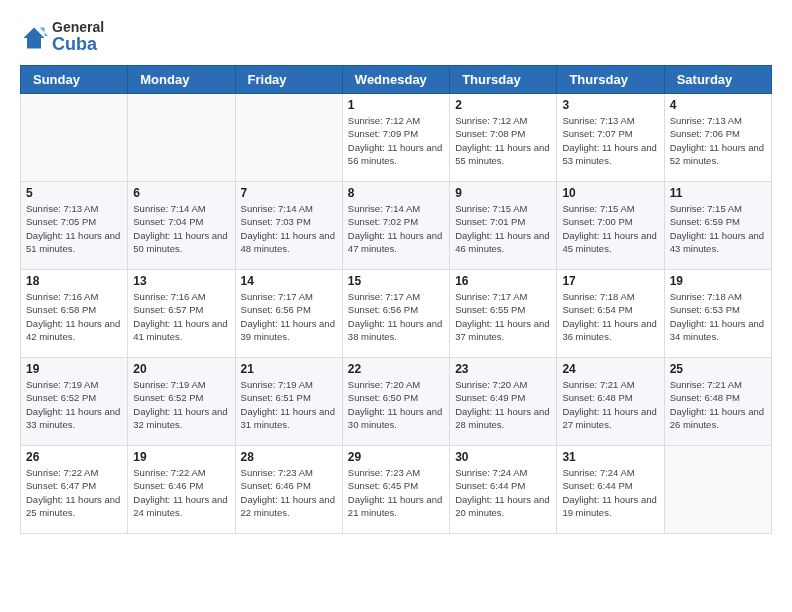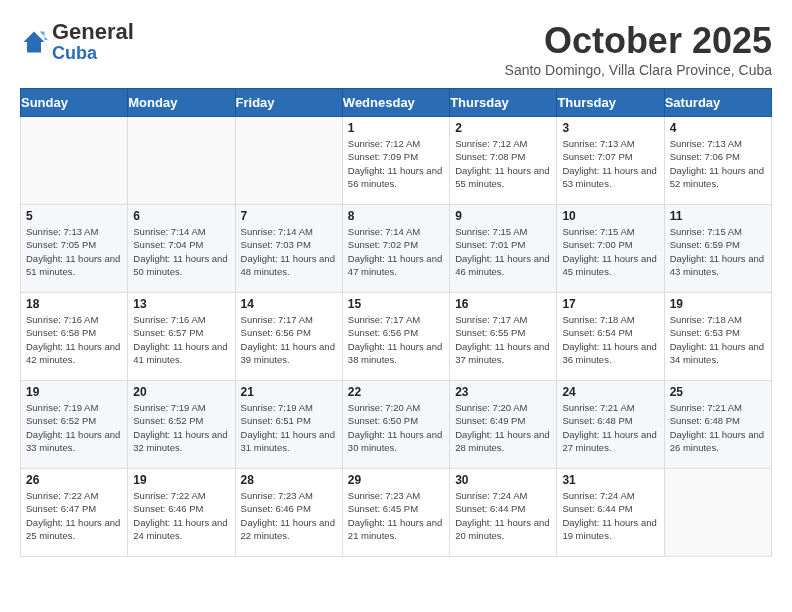--- a/index.html
+++ b/index.html
@@ -20,21 +20,21 @@
       display: flex;
       align-items: center;
       gap: 4px;
     }
     .logo-text {
       display: flex;
       flex-direction: column;
       line-height: 1.1;
     }
     .logo-general {
-      font-size: 22px;
+      font-size: 14px;
       font-weight: bold;
       color: #333;
     }
     .logo-blue {
       font-size: 18px;
       font-weight: bold;
       color: #2a6db5;
     }
     .logo-icon {
       width: 28px;
@@ -55,21 +55,21 @@
     .calendar {
       width: 100%;
       border-collapse: collapse;
       border: 1px solid #ccc;
     }
     .calendar th {
       background-color: #2a6db5;
       color: #fff;
       font-size: 13px;
       font-weight: bold;
-      padding: 6px 0;
+      padding: 6px 12px;
       text-align: left;
       border: 1px solid #1a5a9a;
     }
     .calendar td {
       width: calc(100% / 7);
       vertical-align: top;
       padding: 4px 5px;
       font-size: 10px;
       color: #333;
       border: 1px solid #ddd;
@@ -102,24 +102,20 @@
   <div class="logo">
     <svg class="logo-icon" viewBox="0 0 40 40">
       <polygon points="20,5 35,20 30,20 30,35 10,35 10,20 5,20" fill="#2a6db5"></polygon>
       <polygon points="28,5 40,17 35,17 35,5" fill="#5aabdd"></polygon>
     </svg>
     <div class="logo-text">
       <span class="logo-general">General</span>
       <span class="logo-blue">Cuba</span>
     </div>
   </div>
-  <div class="title-block">
-    <div class="month-year">October 2025</div>
-    <div class="location">Santo Domingo, Villa Clara Province, Cuba</div>
-  </div>
 </div>
 
 <table class="calendar">
   <thead>
     <tr>
     <th>Sunday</th>
         <th>Monday</th>
         <th>Friday</th>
         <th>Wednesday</th>
         <th>Thursday</th>

